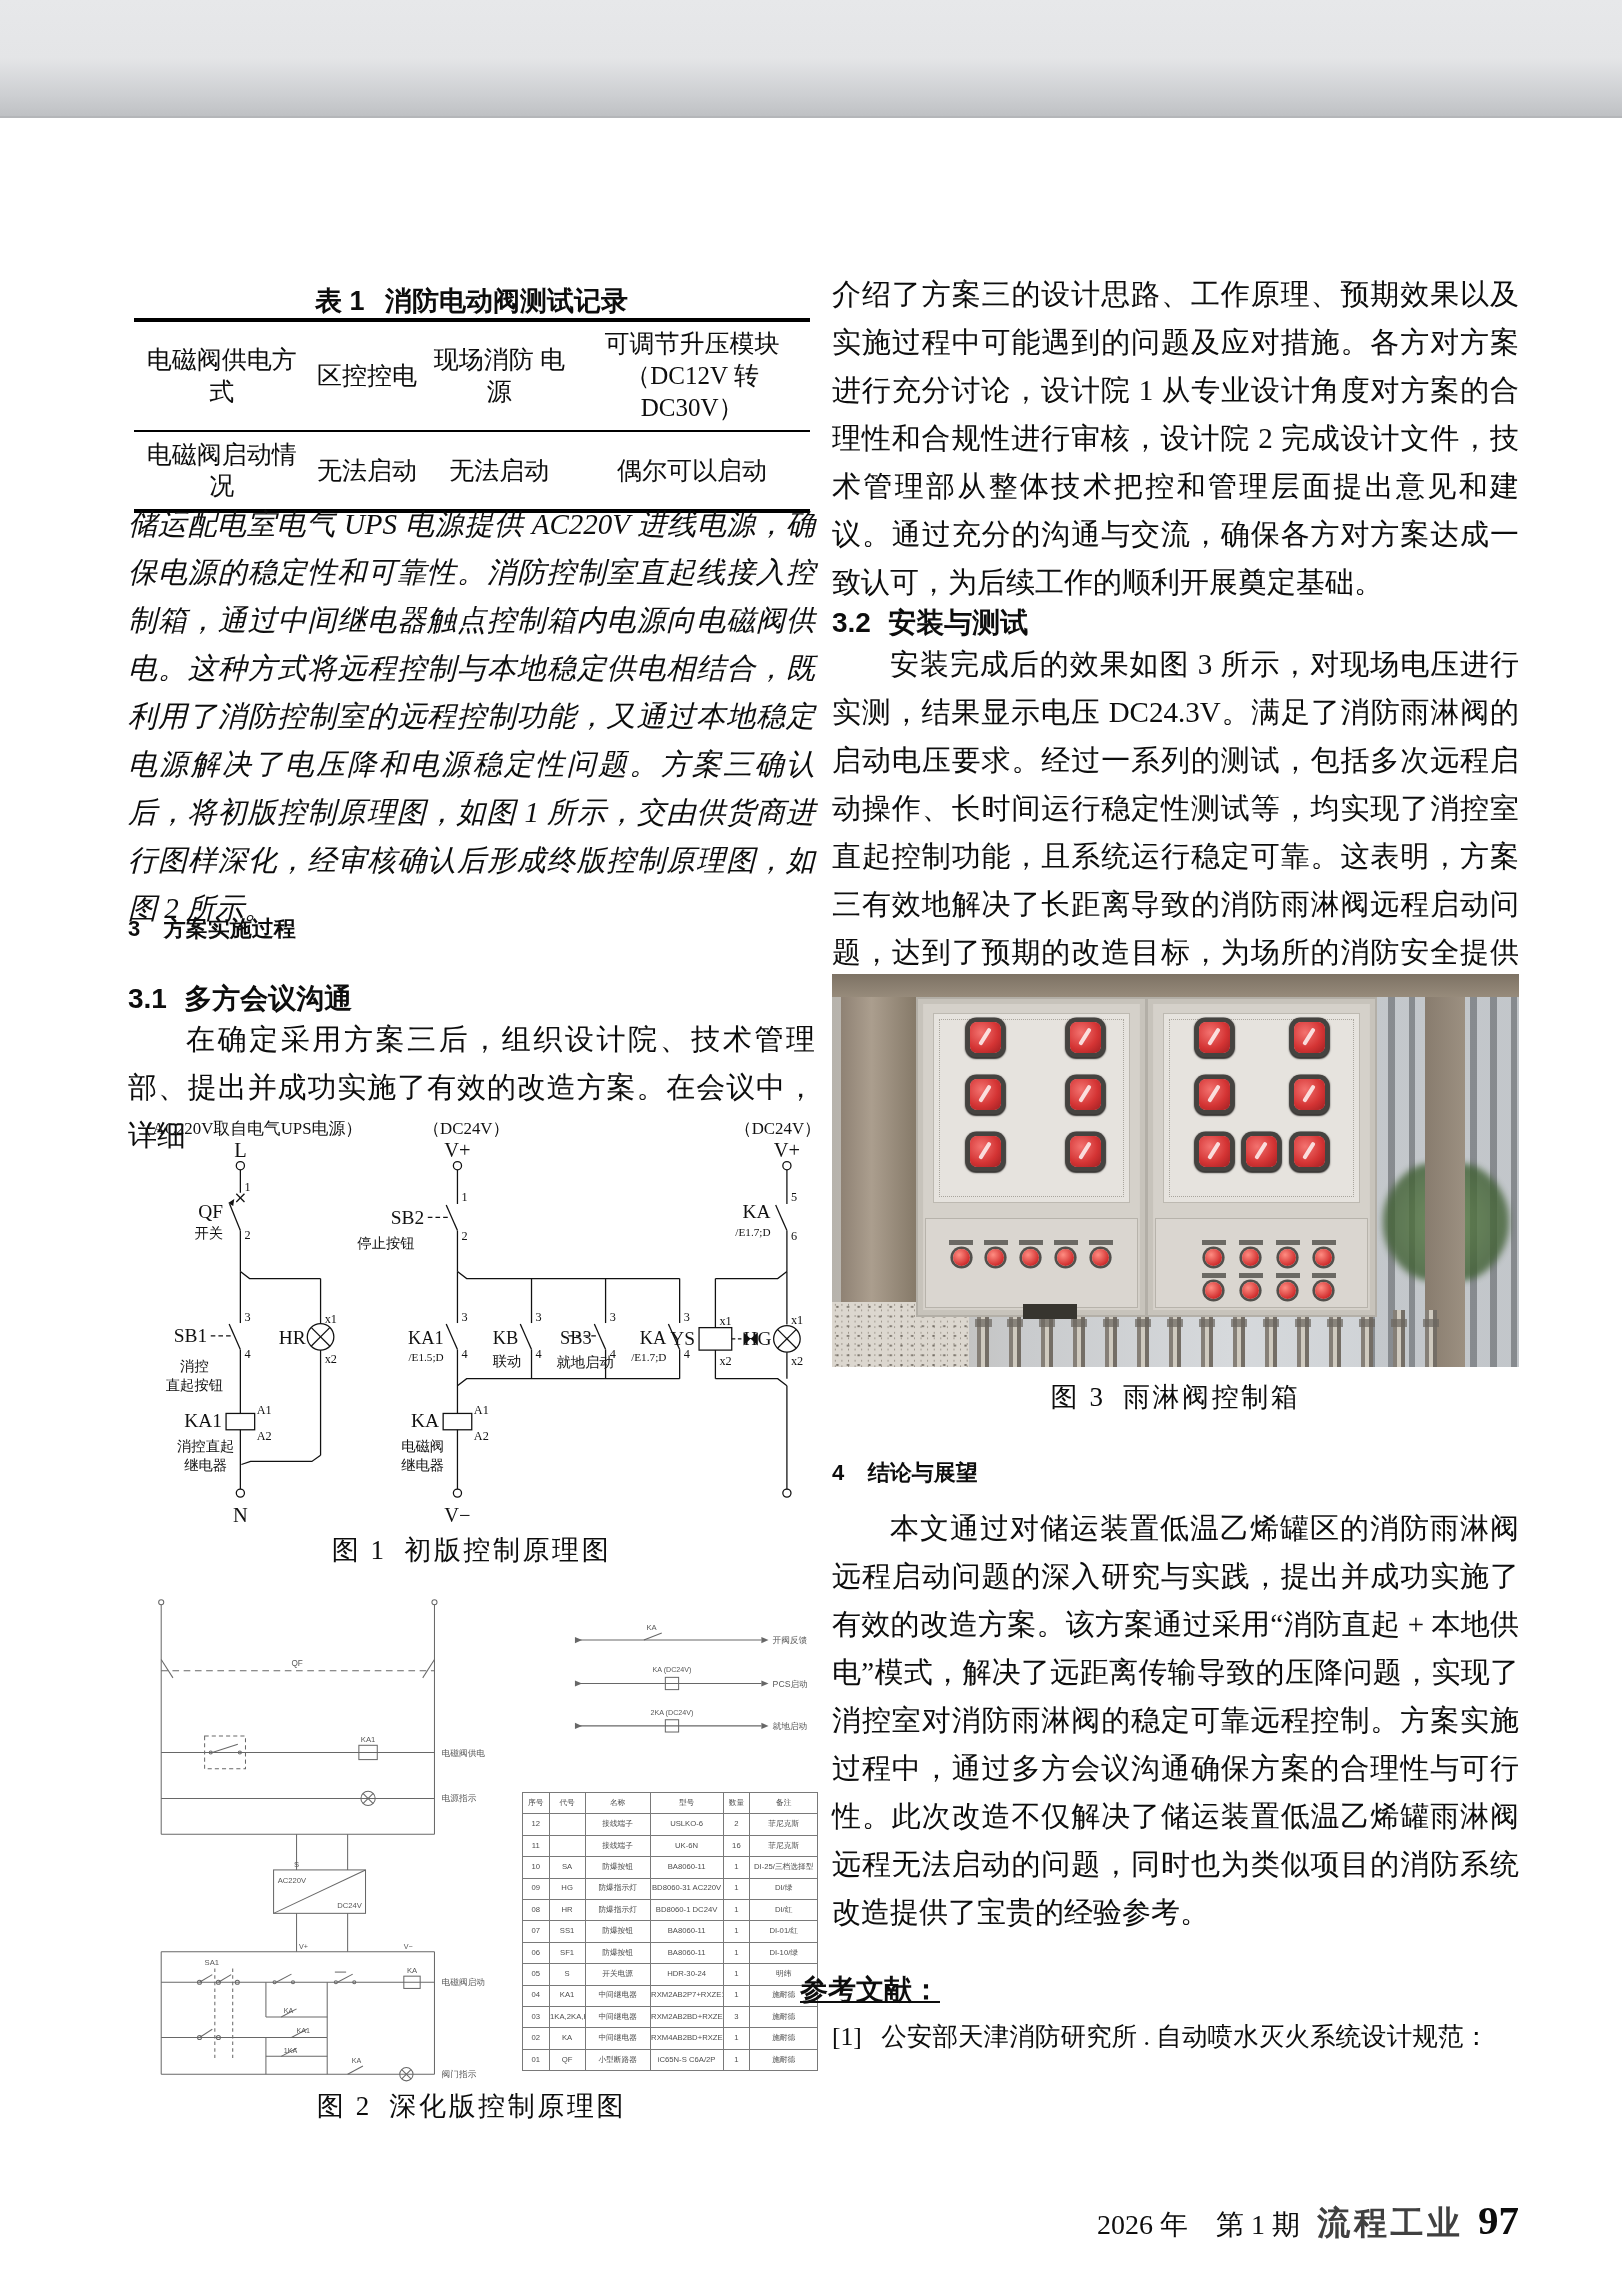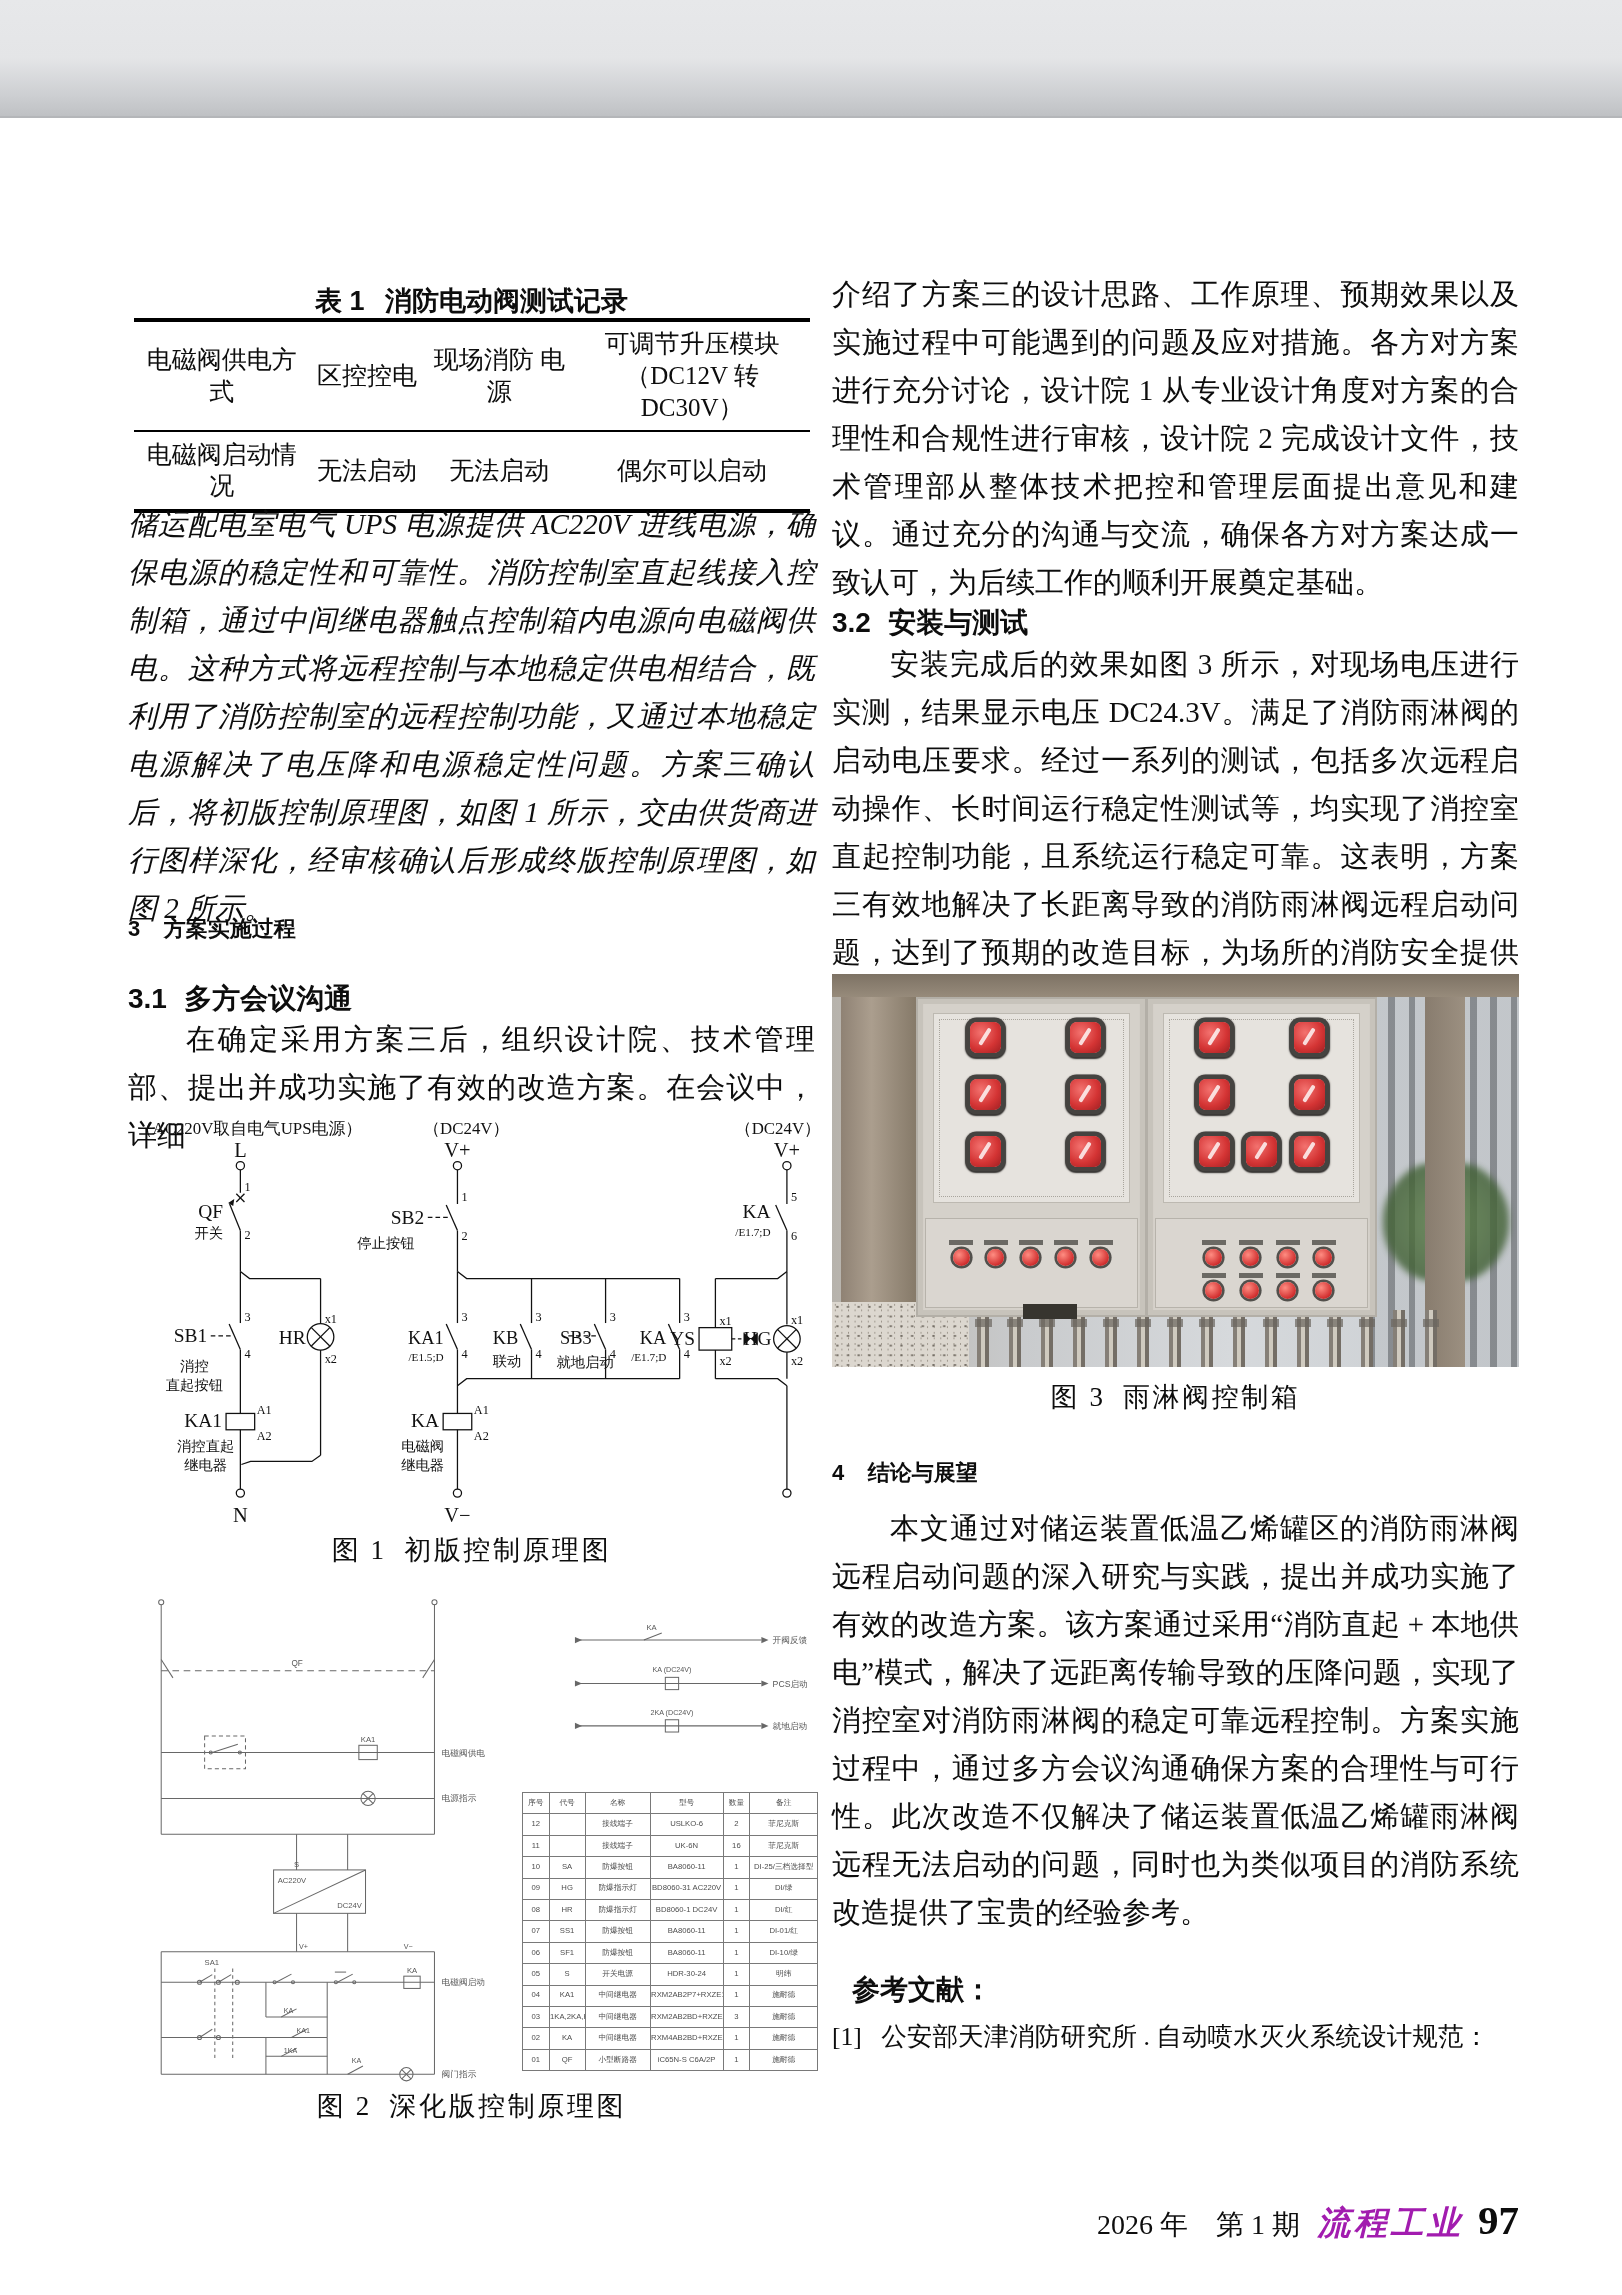--- a/index.html
+++ b/index.html
@@ -21,22 +21,22 @@
   .t1 th{border-bottom:2px solid #000;font-weight:normal;font-size:25px;line-height:32px;padding:6.1px 1px;text-align:center;}
   .t1 td{font-size:25px;line-height:31px;padding:7.2px 1px;text-align:center;}
   .caption{font-size:27px;text-align:center;letter-spacing:2.6px;}
   .caption .sp{margin-right:17.4px;}
   .ref-head{font-family:"Liberation Sans",sans-serif;font-weight:bold;font-size:28px;}
   .ref-item{font-size:25.6px;line-height:39px;}
   .ref-tag{margin-right:19.4px;}
   .ref-l2{padding-left:75px;}
   .footer{top:2196px;left:832px;width:687px;text-align:right;white-space:nowrap;}
   .f-issue{font-size:28px;}
-  .f-journal{font-family:"Liberation Sans",sans-serif;font-weight:bold;font-size:33px;color:#a21caf;
-             letter-spacing:3.6px;margin:0 14.3px 0 17.4px;font-style:italic;}
+  .f-journal{font-family:"Liberation Sans",sans-serif;font-weight:bold;font-size:33px;color:#404040;
+             letter-spacing:3.6px;margin:0 14.3px 0 17.4px;}
   .f-page{font-size:41px;font-weight:bold;}
   
   .fig1{top:1117px;left:128px;width:687px;height:409px;}
   .fig1 svg text{font-family:"Liberation Serif",serif;fill:#111;}
   .cap1{top:1532px;left:128px;width:687px;}
   
   .fig2{top:1594px;left:128px;width:687px;height:488px;filter:blur(0.2px);opacity:.93;}
   .fig2 svg text{font-family:"Liberation Sans",sans-serif;fill:#4a4a4a;}
   .bom{position:absolute;left:394px;top:198px;width:295px;border-collapse:collapse;
        font-family:"Liberation Sans",sans-serif;color:#3d3d3d;table-layout:fixed;}
@@ -547,21 +547,21 @@
 <div class="abs caption cap3">
   <span class="sp">图 3</span><span>雨淋阀控制箱</span>
 </div>
 
 <div class="abs h1" style="top:1458px;left:832px;width:687px;">
   <span class="h-num">4</span><span>结论与展望</span>
 </div>
 
 <div class="abs body-text indent" style="top:1504px;left:832px;width:687px;">本文通过对储运装置低温乙烯罐区的消防雨淋阀远程启动问题的深入研究与实践，提出并成功实施了有效的改造方案。该方案通过采用“消防直起 + 本地供电”模式，解决了远距离传输导致的压降问题，实现了消控室对消防雨淋阀的稳定可靠远程控制。方案实施过程中，通过多方会议沟通确保方案的合理性与可行性。此次改造不仅解决了储运装置低温乙烯罐雨淋阀远程无法启动的问题，同时也为类似项目的消防系统改造提供了宝贵的经验参考。</div>
 
-<div class="abs ref-head" style="top:1971px;left:852px;width:687px;">参考文献：</div>
+<div class="abs ref-head" style="top:1971px;left:800px;width:687px;text-decoration:underline;">参考文献：</div>
 
 <div class="abs ref-item" style="top:2017px;left:832px;width:687px;">
   <div><span class="ref-tag">[1]</span><span>公安部天津消防研究所 . 自动喷水灭火系统设计规范：</span></div>
 </div>
 
 <div class="abs footer">
   <span class="f-issue">2026 年　第 1 期</span><span class="f-journal">流程工业</span><span class="f-page">97</span>
 </div>
 
 

